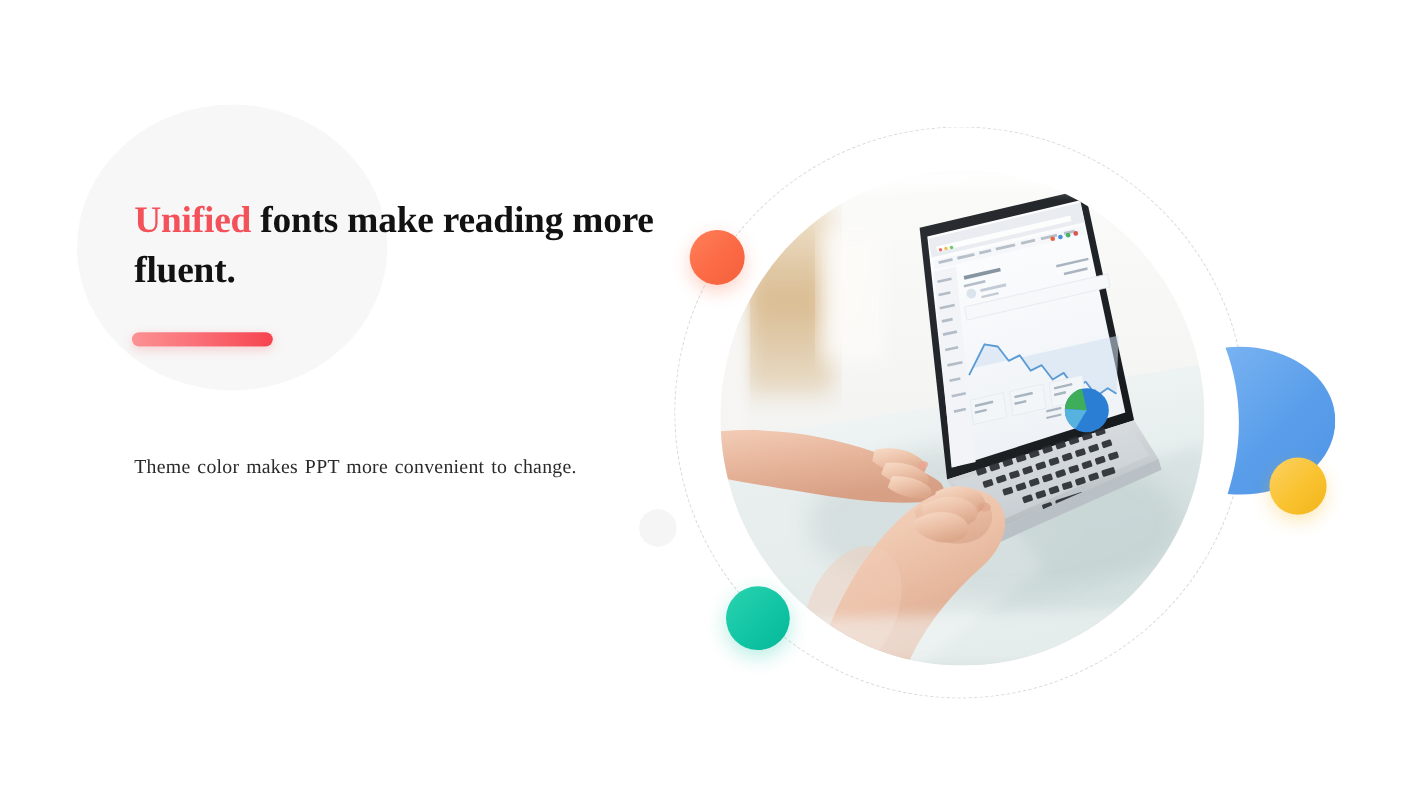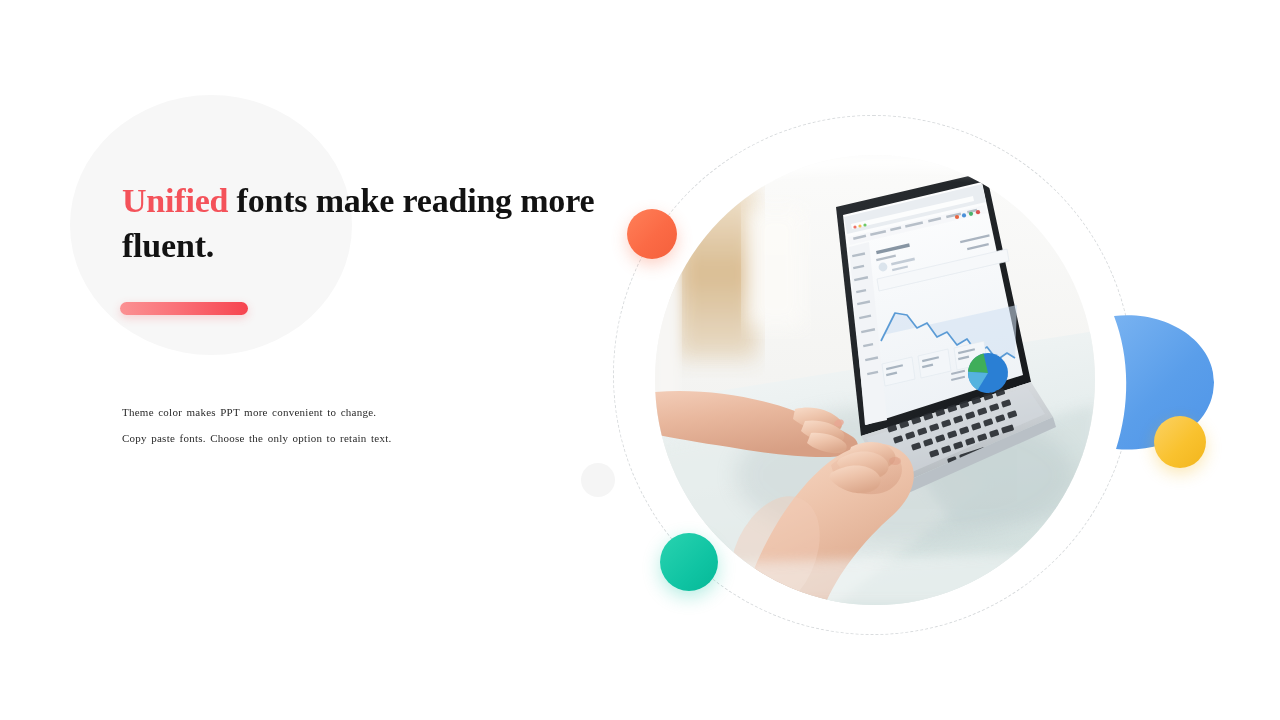--- a/index.html
+++ b/index.html
@@ -24,22 +24,22 @@
   .heading .accent { color:#f4525a; }
 
   .underline-bar {
     position:absolute; left:120px; top:302px; width:128px; height:13px;
     border-radius:7px;
     background:linear-gradient(90deg,#fb9193 0%,#fa7077 45%,#f6444f 100%);
     box-shadow:0 3px 10px rgba(246,68,79,0.22);
   }
 
   .body-copy {
-    position:absolute; left:122px; top:400px; width:470px;
-    font-size:11px; line-height:25.5px; color:#2a2a2a;
+    position:absolute; left:122px; top:412px; width:470px;
+    font-size:18px; line-height:25.5px; color:#2a2a2a;
     letter-spacing:0.25px; word-spacing:1.4px;
   }
   .body-copy p { margin:0; }
 
   .gray-dot {
     position:absolute; left:581px; top:463px; width:34px; height:34px;
     border-radius:50%; background:#f5f5f5;
   }
 
   
@@ -87,21 +87,20 @@
 <div class="slide">
 
   <div class="halo-circle"></div>
 
   <h1 class="heading"><span class="accent">Unified</span><span> fonts make reading more fluent.</span></h1>
 
   <div class="underline-bar"></div>
 
   <div class="body-copy">
     <p>Theme  color makes PPT more convenient  to change.</p>
-    <p>Copy paste  fonts. Choose the only  option to retain  text.</p>
   </div>
 
   <div class="gray-dot"></div>
 
   <div class="dashed-ring"></div>
 
   <div class="photo-mask">
     <svg viewBox="0 0 440 450" preserveAspectRatio="xMidYMid slice">
       <defs>
         <linearGradient id="bgWall" x1="0" y1="0" x2="0" y2="1">

